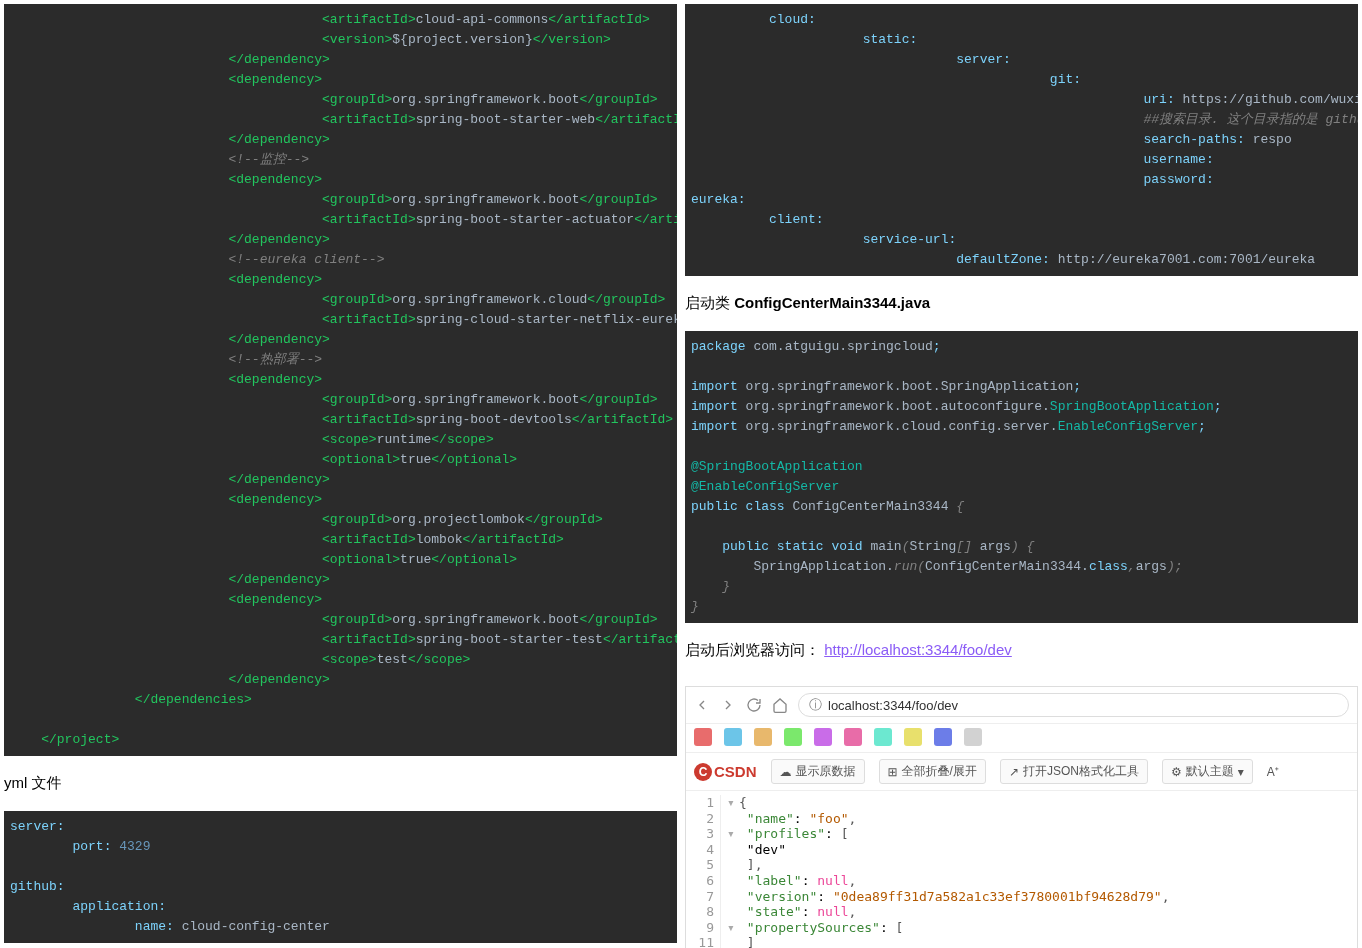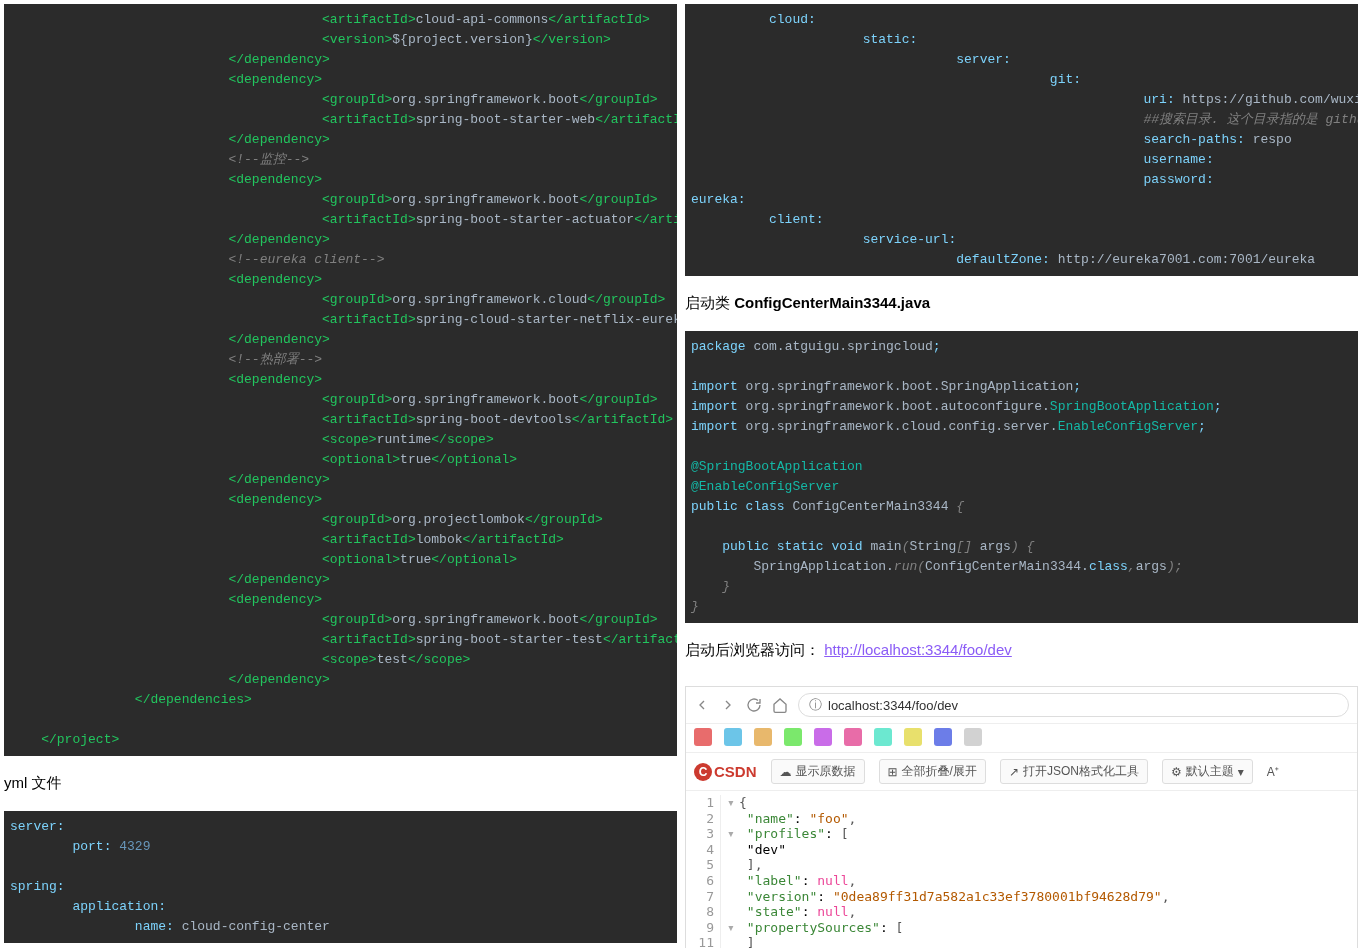--- a/index.html
+++ b/index.html
@@ -175,21 +175,21 @@
                                         <span class="t-tag">&lt;scope&gt;</span>test<span class="t-tag">&lt;/scope&gt;</span>
                             <span class="t-tag">&lt;/dependency&gt;</span>
                 <span class="t-tag">&lt;/dependencies&gt;</span>
 
     <span class="t-tag">&lt;/project&gt;</span>
 </div>
     <div class="text-line">yml 文件</div>
     <div class="code-block" id="yml-block"><span class="t-key">server:</span>
         <span class="t-key">port: </span><span class="t-num">4329</span>
 
-<span class="t-key">spring:</span>
+<span class="t-key">github:</span>
         <span class="t-key">application:</span>
                 <span class="t-key">name: </span>cloud-config-center
 </div>
   </div>
 
   <div class="col">
     <div class="code-block" id="yml2-block">          <span class="t-key">cloud:</span>
                       <span class="t-key">static:</span>
                                   <span class="t-key">server:</span>
                                               <span class="t-key">git:</span>

